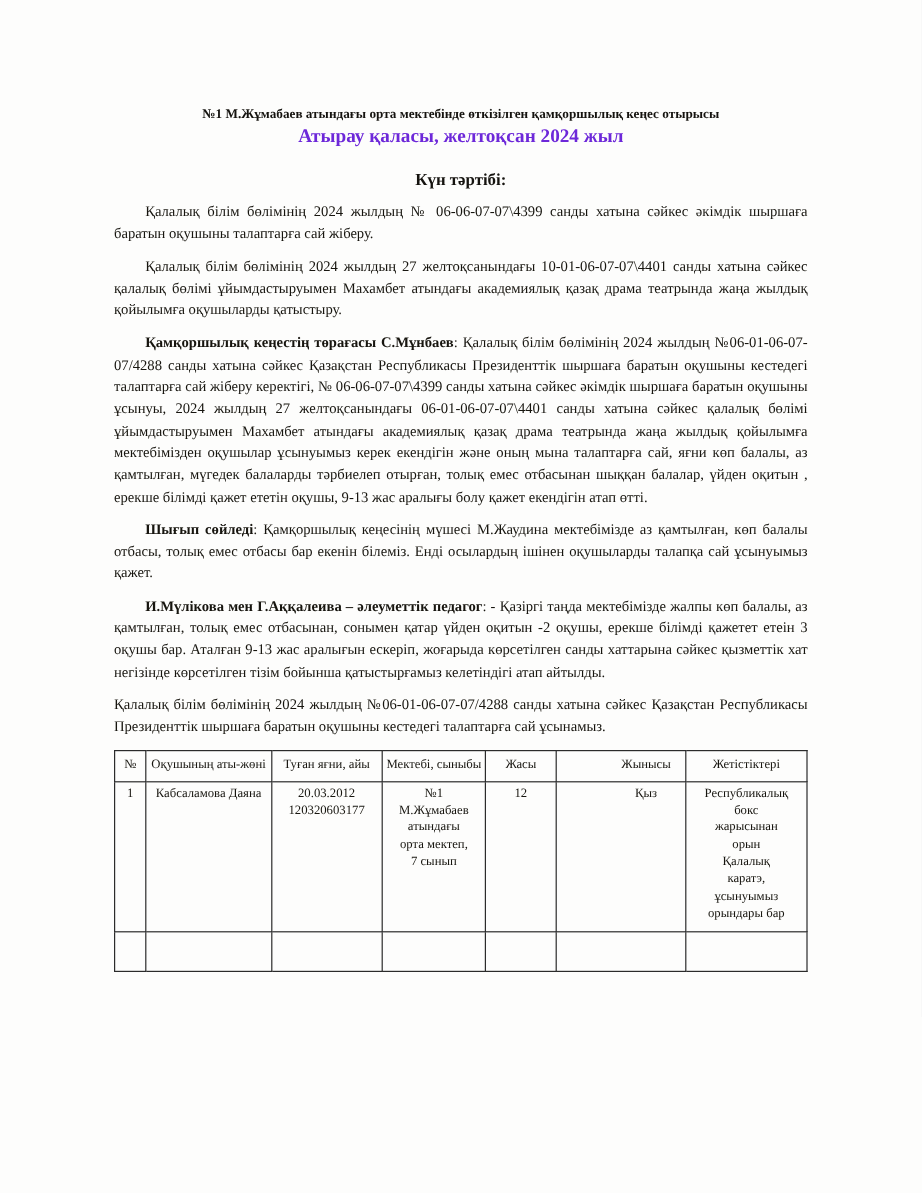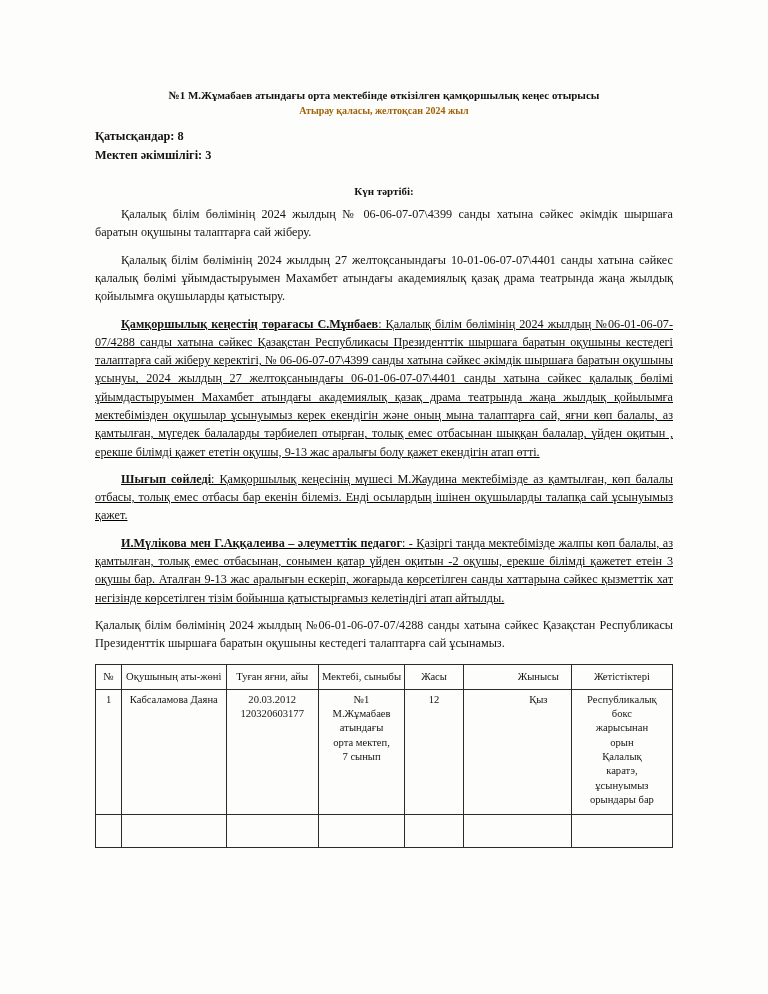--- a/index.html
+++ b/index.html
@@ -34,35 +34,35 @@
   .title-block {
     text-align: center;
     font-weight: bold;
     font-size: 11px;
     line-height: 1.45;
     color: #15130f;
   }
   .title-line2 {
     text-align: center;
     font-weight: bold;
-    font-size: 10px;
+    font-size: 16px;
     margin-top: 1px;
-    color: #a16207;
+    color: #6d28d9;
   }
   .meta {
     margin-top: 11px;
     font-weight: bold;
     font-size: 12.3px;
     line-height: 1.55;
     color: #15130f;
   }
   .section-head {
     text-align: center;
     font-weight: bold;
-    font-size: 11px;
+    font-size: 14px;
     margin-top: 20px;
     margin-bottom: 8px;
     color: #15130f;
   }
   p.para {
     margin: 0 0 7px 0;
     font-size: 12.2px;
     line-height: 1.5;
     text-align: justify;
     text-indent: 26px;
@@ -72,21 +72,20 @@
     text-indent: 0;
   }
   p.para b {
     font-weight: bold;
   }
   .agenda p.para {
     margin-bottom: 9px;
   }
   .listen {
     margin-top: 2px;
-    text-decoration: underline;
   }
   .listen p.para {
     margin-bottom: 9px;
   }
   .closing {
     margin-top: 6px;
   }
   table.reg {
     margin-top: 11px;
     border-collapse: collapse;
@@ -121,24 +120,20 @@
 </head>
 <body>
 
 <div class="page">
   <div class="sheet">
     <div class="content">
 
       <div class="title-block">№1 М.Жұмабаев атындағы орта мектебінде өткізілген қамқоршылық кеңес отырысы</div>
       <div class="title-line2">Атырау қаласы, желтоқсан 2024 жыл</div>
 
-      <div class="meta">
-        <div>Қатысқандар: 8</div>
-        <div>Мектеп әкімшілігі: 3</div>
-      </div>
 
       <div class="section-head">Күн тәртібі:</div>
 
       <div class="agenda">
         <p class="para">Қалалық білім бөлімінің 2024 жылдың № 06-06-07-07\4399 санды хатына сәйкес әкімдік шыршаға баратын оқушыны талаптарға сай жіберу.</p>
         <p class="para">Қалалық білім бөлімінің 2024 жылдың 27 желтоқсанындағы 10-01-06-07-07\4401 санды хатына сәйкес қалалық бөлімі ұйымдастыруымен Махамбет атындағы академиялық қазақ драма театрында жаңа жылдық қойылымға оқушыларды қатыстыру.</p>
       </div>
 
 
       <div class="listen">

